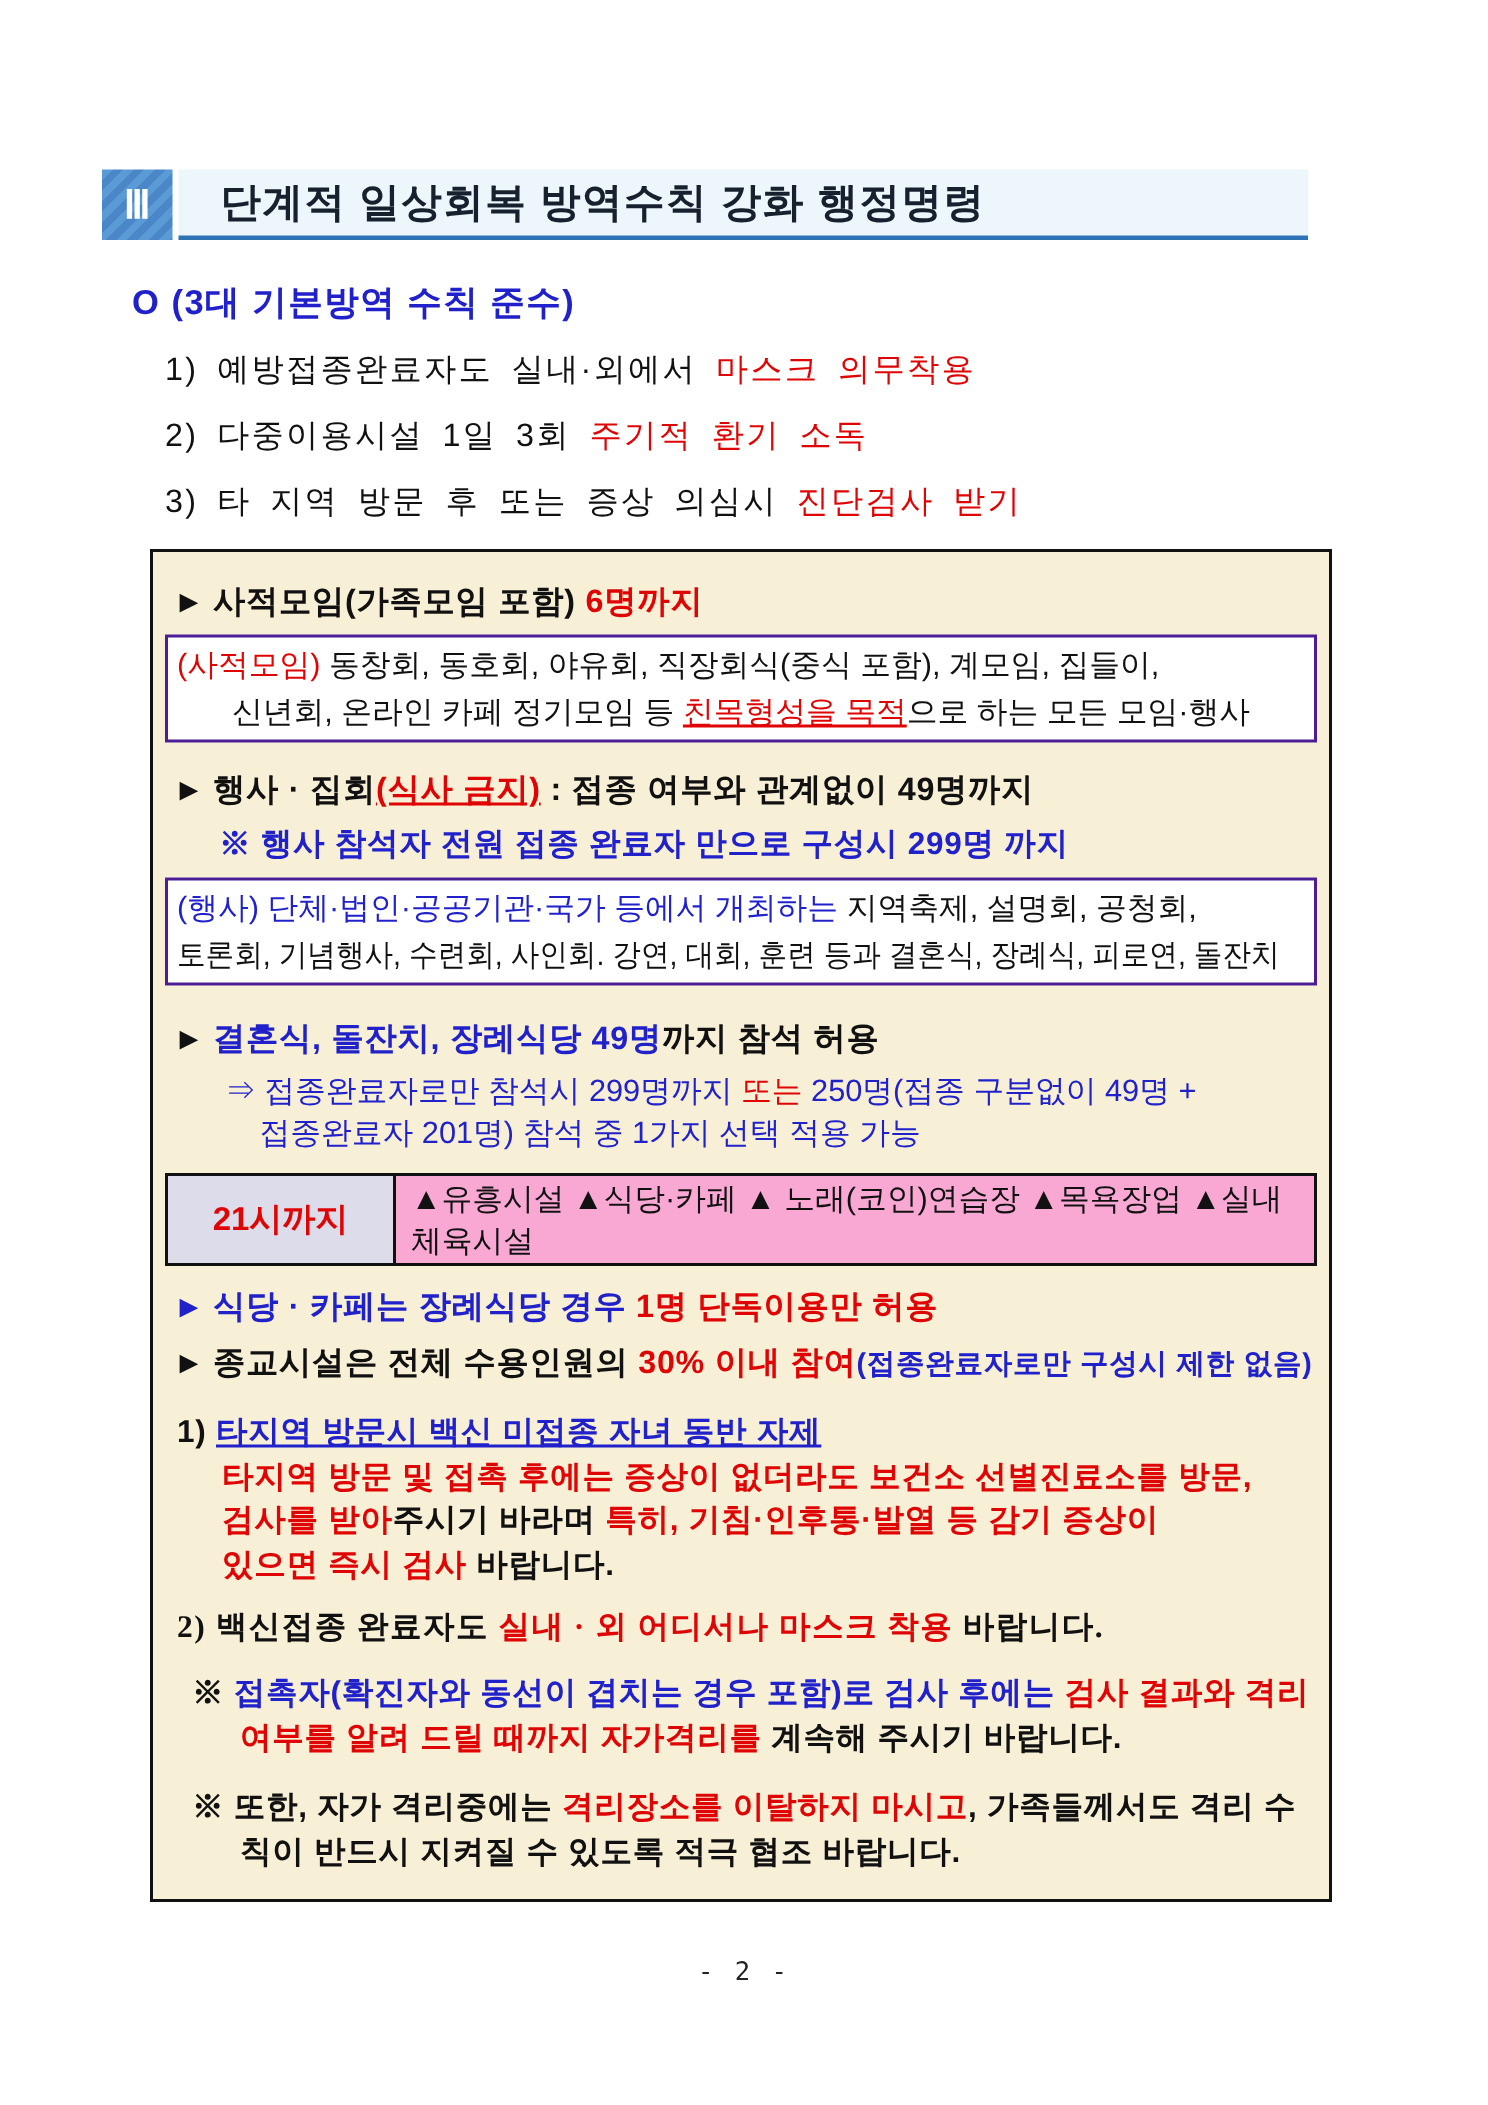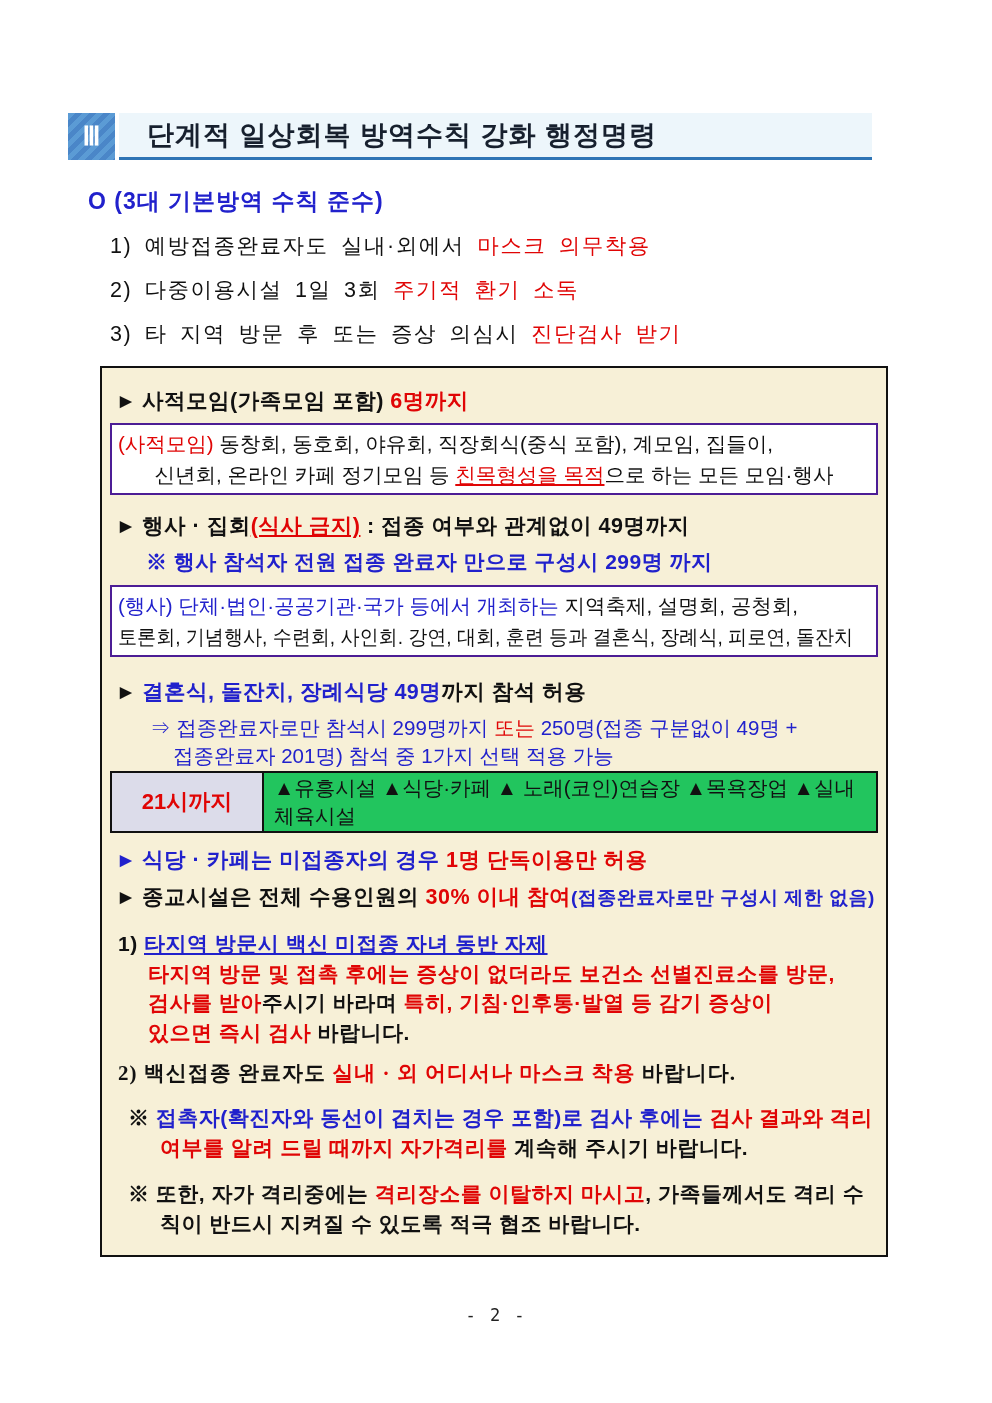--- a/index.html
+++ b/index.html
@@ -27,21 +27,21 @@
   .u{text-decoration:underline;}
   .bullet-line{margin:4px 0 8px 10px;font-size:21.5px;font-weight:bold;letter-spacing:0.5px;}
   .tri{font-size:15px;vertical-align:2px;padding-right:10px;}
   .white-note{border:2px solid #4c1d95;background:#fff;padding:3px 6px;font-size:20.5px;line-height:31px;letter-spacing:0px;}
   .white-note .c2{display:block;text-align:center;}
   .cond{display:inline-block;transform:scaleX(0.93);transform-origin:left center;white-space:nowrap;}
   .sub-line{margin:3px 0 9px 36px;font-size:21px;font-weight:bold;letter-spacing:0.5px;}
   .arrow-line{margin:2px 0 0 40px;font-size:20.5px;line-height:28px;letter-spacing:0px;}
   .arrow-line2{margin:0 0 0 63px;font-size:20.5px;line-height:28px;}
   .gap16{margin-top:16px;} .gap20{margin-top:20px;} .gap12{margin-top:12px;}
-  table.hours{border-collapse:collapse;width:100%;margin-top:1px;background:#22c55e;}
+  table.hours{border-collapse:collapse;width:100%;margin-top:12px;background:#f9a8d4;}
   table.hours td{border:2px solid #111;height:48px;}
   td.timecell{width:148px;background:#dcdcea;text-align:center;
               color:var(--red,#e00000);font-weight:bold;font-size:22px;}
   td.placecell{padding-left:10px;font-size:20.5px;letter-spacing:0px;}
   .visit{margin:18px 0 0 8px;font-size:21px;line-height:29.5px;font-weight:bold;letter-spacing:0.5px;}
   .visit .body{margin-left:30px;}
   .mask-line{margin:12px 0 0 8px;font-size:21px;font-weight:bold;font-family:"Liberation Serif",serif;letter-spacing:1px;}
   .note{margin:16px 0 0 18px;padding-left:32px;text-indent:-32px;font-size:21px;font-weight:bold;line-height:30px;letter-spacing:0.5px;}
   .footer{position:absolute;left:0;right:0;top:1305px;text-align:center;
           font-family:"DejaVu Sans Mono",monospace;font-size:17px;color:#222;letter-spacing:2px;}
@@ -106,21 +106,21 @@
     <table class="hours">
       <tbody>
           <tr>
         <td class="timecell">21시까지</td>
         <td class="placecell">▲유흥시설 ▲식당·카페 ▲ 노래(코인)연습장 ▲목욕장업 ▲실내체육시설</td>
       </tr>
     </tbody>
       </table>
 
     <div class="bullet-line gap12">
-      <span class="tri blue">▶</span><span class="blue">식당 · 카페는 미접종자의 경우 </span><span class="red">1명 단독이용만 허용</span>
+      <span class="tri blue">▶</span><span class="blue">식당 · 카페는 장례식당 경우 </span><span class="red">1명 단독이용만 허용</span>
     </div>
     <div class="bullet-line" style="margin-top:2px;">
       <span class="tri">▶</span><span class="blk">종교시설은 전체 수용인원의 </span><span class="red">30% 이내 참여</span><span class="blue" style="font-size:19px;">(접종완료자로만 구성시 제한 없음)</span>
     </div>
 
     <div class="visit">
       <div>
         <span class="blk">1) </span><span class="blue u">타지역 방문시 백신 미접종 자녀 동반 자제</span>
       </div>
       <div class="body red">타지역 방문 및 접촉 후에는 증상이 없더라도 보건소 선별진료소를 방문,</div>

